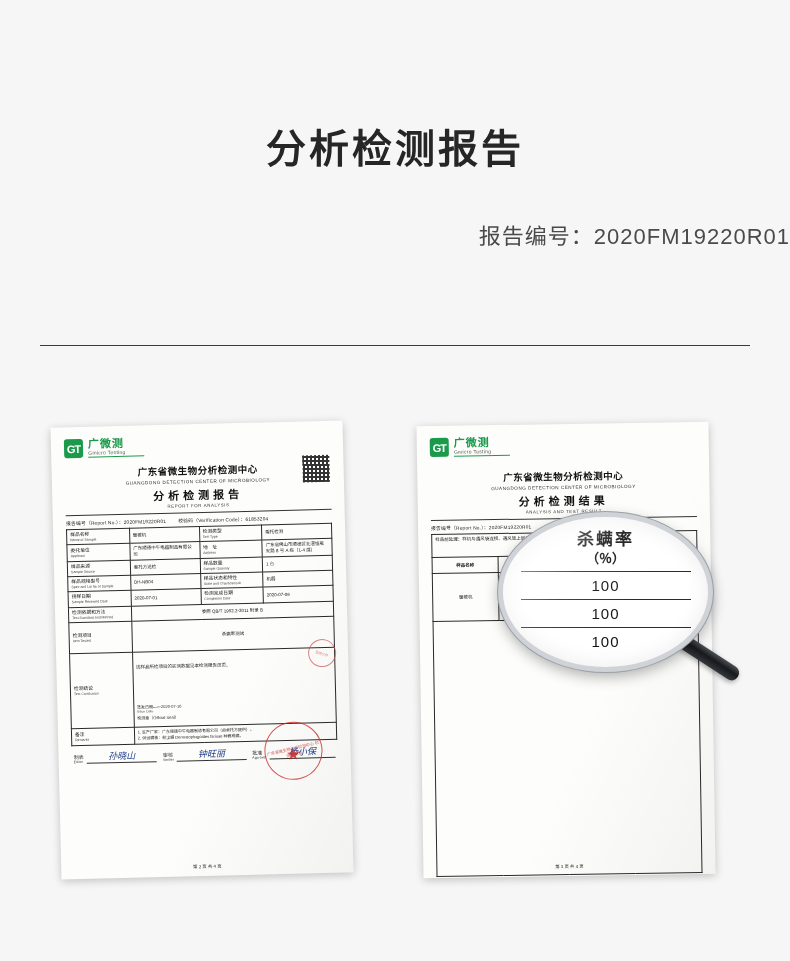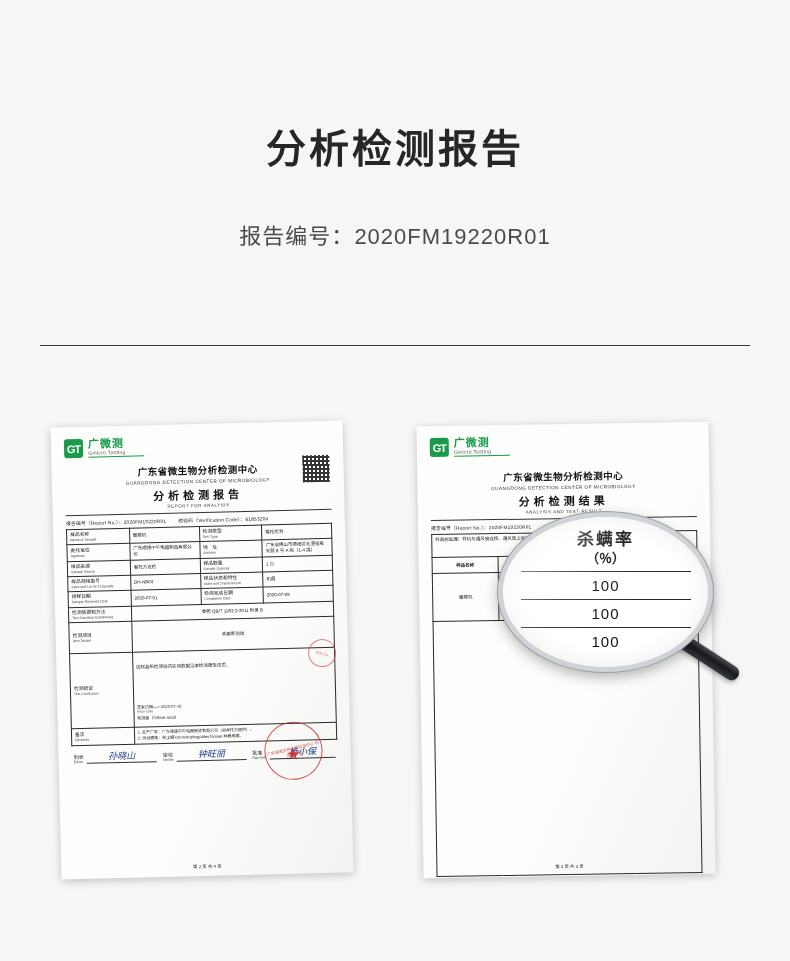--- a/index.html
+++ b/index.html
@@ -19,21 +19,21 @@
   .page-title {
     text-align: center;
     font-size: 40px;
     font-weight: bold;
     color: #262626;
     letter-spacing: 3px;
     padding-top: 125px;
     line-height: 1.2;
   }
   .report-no {
-    text-align: center;
+    text-align: right;
     font-size: 22px;
     color: #4a4a4a;
     letter-spacing: 1px;
     margin-top: 45px;
   }
   .divider {
     width: 710px;
     height: 1px;
     background: #3a3a3a;
     margin: 95px auto 0 auto;

